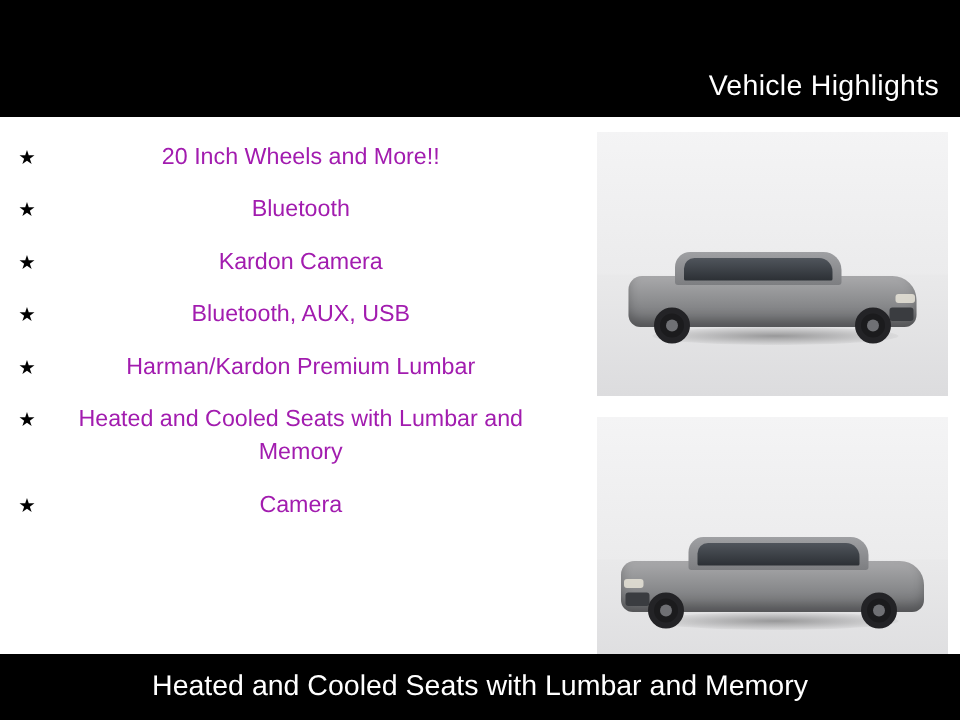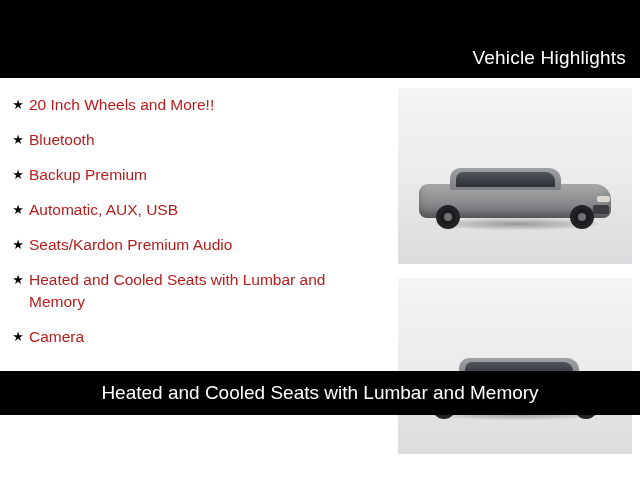--- a/index.html
+++ b/index.html
@@ -9,21 +9,21 @@
   body {
     width: 640px;
     height: 480px;
     background: #ffffff;
     font-family: "Liberation Sans", sans-serif;
     overflow: hidden;
   }
   .page {
     position: relative;
     width: 640px;
-    height: 415px;
+    height: 480px;
     background: #ffffff;
     border-radius: 25px;
   }
   
   .top-band {
     position: absolute;
     left: 0;
     top: 0;
     width: 640px;
     height: 78px;
@@ -66,22 +66,23 @@
     width: 16px;
     font-size: 13px;
     line-height: 22px;
     color: #000000;
     text-align: center;
   }
   .feature-text {
     flex: 1 1 auto;
     font-size: 15.5px;
     line-height: 22px;
-    color: #b91c1c;
+    color: #a21caf;
     padding-left: 3px;
+    text-align: center;
   }
   
   .media-col {
     position: absolute;
     right: 0;
     top: 0;
     width: 250px;
     height: 358px;
   }
   .photo {
@@ -232,31 +233,31 @@
         <span class="feature-text">20 Inch Wheels and More!!</span>
       </div>
 
       <div class="feature-row">
         <span class="bullet-star">★</span>
         <span class="feature-text">Bluetooth</span>
       </div>
 
       <div class="feature-row">
         <span class="bullet-star">★</span>
-        <span class="feature-text">Backup Premium</span>
-      </div>
-
-      <div class="feature-row">
-        <span class="bullet-star">★</span>
-        <span class="feature-text">Automatic, AUX, USB</span>
-      </div>
-
-      <div class="feature-row">
-        <span class="bullet-star">★</span>
-        <span class="feature-text">Seats/Kardon Premium Audio</span>
+        <span class="feature-text">Kardon Camera</span>
+      </div>
+
+      <div class="feature-row">
+        <span class="bullet-star">★</span>
+        <span class="feature-text">Bluetooth, AUX, USB</span>
+      </div>
+
+      <div class="feature-row">
+        <span class="bullet-star">★</span>
+        <span class="feature-text">Harman/Kardon Premium Lumbar</span>
       </div>
 
       <div class="feature-row">
         <span class="bullet-star">★</span>
         <span class="feature-text">Heated and Cooled Seats with Lumbar and Memory</span>
       </div>
 
       <div class="feature-row">
         <span class="bullet-star">★</span>
         <span class="feature-text">Camera</span>

